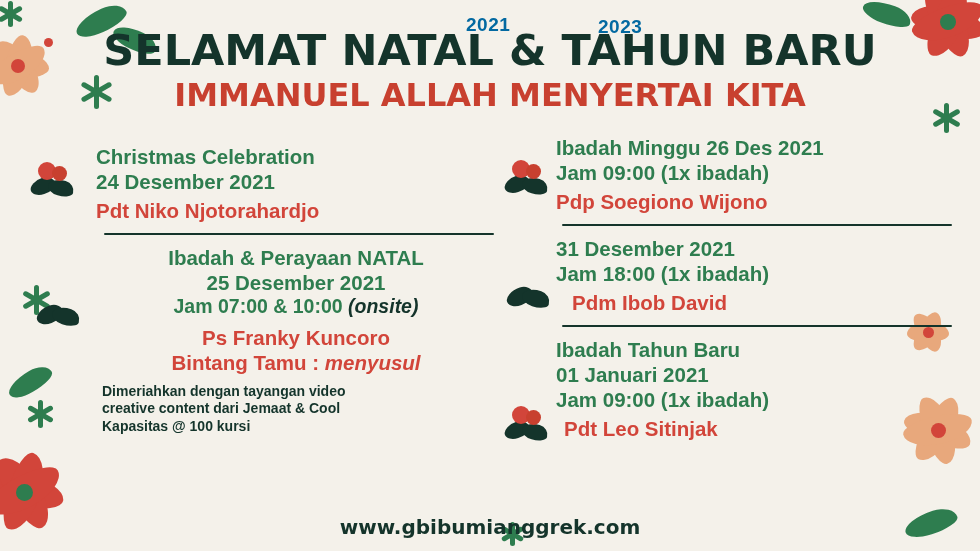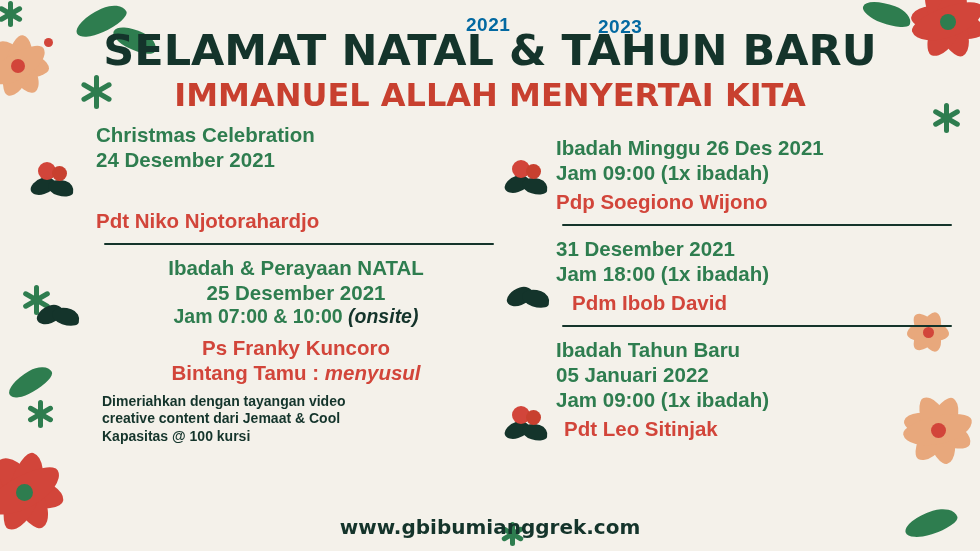--- a/index.html
+++ b/index.html
@@ -61,21 +61,21 @@
   }
   .title2{
     margin:0;padding-top:6px;
     font-size:32px;font-weight:bold;
     color:#c8402f;line-height:1.05;
     font-family:"DejaVu Sans", sans-serif;
   }
 
   
   .col{position:absolute;}
-  .col.left{left:96px;top:122px;width:400px;}
+  .col.left{left:96px;top:144px;width:400px;}
   .col.right{left:556px;top:135px;width:400px;}
 
   .block{position:relative;margin-bottom:6px;}
   .line{font-weight:bold;line-height:1.22;}
   .g{color:#2e7d4f;}
   .r{color:#d2453a;}
   .dark{color:#14342b;}
   .s20{font-size:20.5px;}
   .s19{font-size:19.5px;}
   .s15i{font-size:14px;line-height:1.25;}
@@ -209,21 +209,21 @@
     <div class="year y2">2023</div>
     <h1 class="title1">SELAMAT NATAL &amp; TAHUN BARU</h1>
     <h2 class="title2">IMMANUEL ALLAH MENYERTAI KITA</h2>
   </div>
 
   <div class="col left">
 
     <div class="block">
       <div class="line s20 g">Christmas Celebration</div>
       <div class="line s20 g">24 Desember 2021</div>
-      <div class="line s20 r" style="padding-top:4px;margin-top:32px;">Pdt Niko Njotorahardjo</div>
+      <div class="line s20 r" style="padding-top:4px;">Pdt Niko Njotorahardjo</div>
     </div>
 
     <div class="divider" style="width:390px;margin-left:8px;"></div>
 
     <div class="block centered">
       <div class="line s20 g">Ibadah &amp; Perayaan NATAL</div>
       <div class="line s20 g">25 Desember 2021</div>
       <div class="line s19 g">
         <span>Jam 07:00 &amp; 10:00 </span><span class="it dark">(onsite)</span>
       </div>
@@ -252,21 +252,21 @@
     <div class="block">
       <div class="line s20 g">31 Desember 2021</div>
       <div class="line s20 g">Jam 18:00 (1x ibadah)</div>
       <div class="line s20 r" style="padding-top:4px;padding-left:16px;">Pdm Ibob David</div>
     </div>
 
     <div class="divider" style="width:390px;margin-left:6px;"></div>
 
     <div class="block">
       <div class="line s20 g">Ibadah Tahun Baru</div>
-      <div class="line s20 g">05 Januari 2022</div>
+      <div class="line s20 g">01 Januari 2021</div>
       <div class="line s20 g">Jam 09:00 (1x ibadah)</div>
       <div class="line s20 r" style="padding-top:4px;padding-left:8px;">Pdt Leo Sitinjak</div>
     </div>
   </div>
 
   <div class="footer">www.gbibumianggrek.com</div>
 
 </div>
 
 </body></html>

